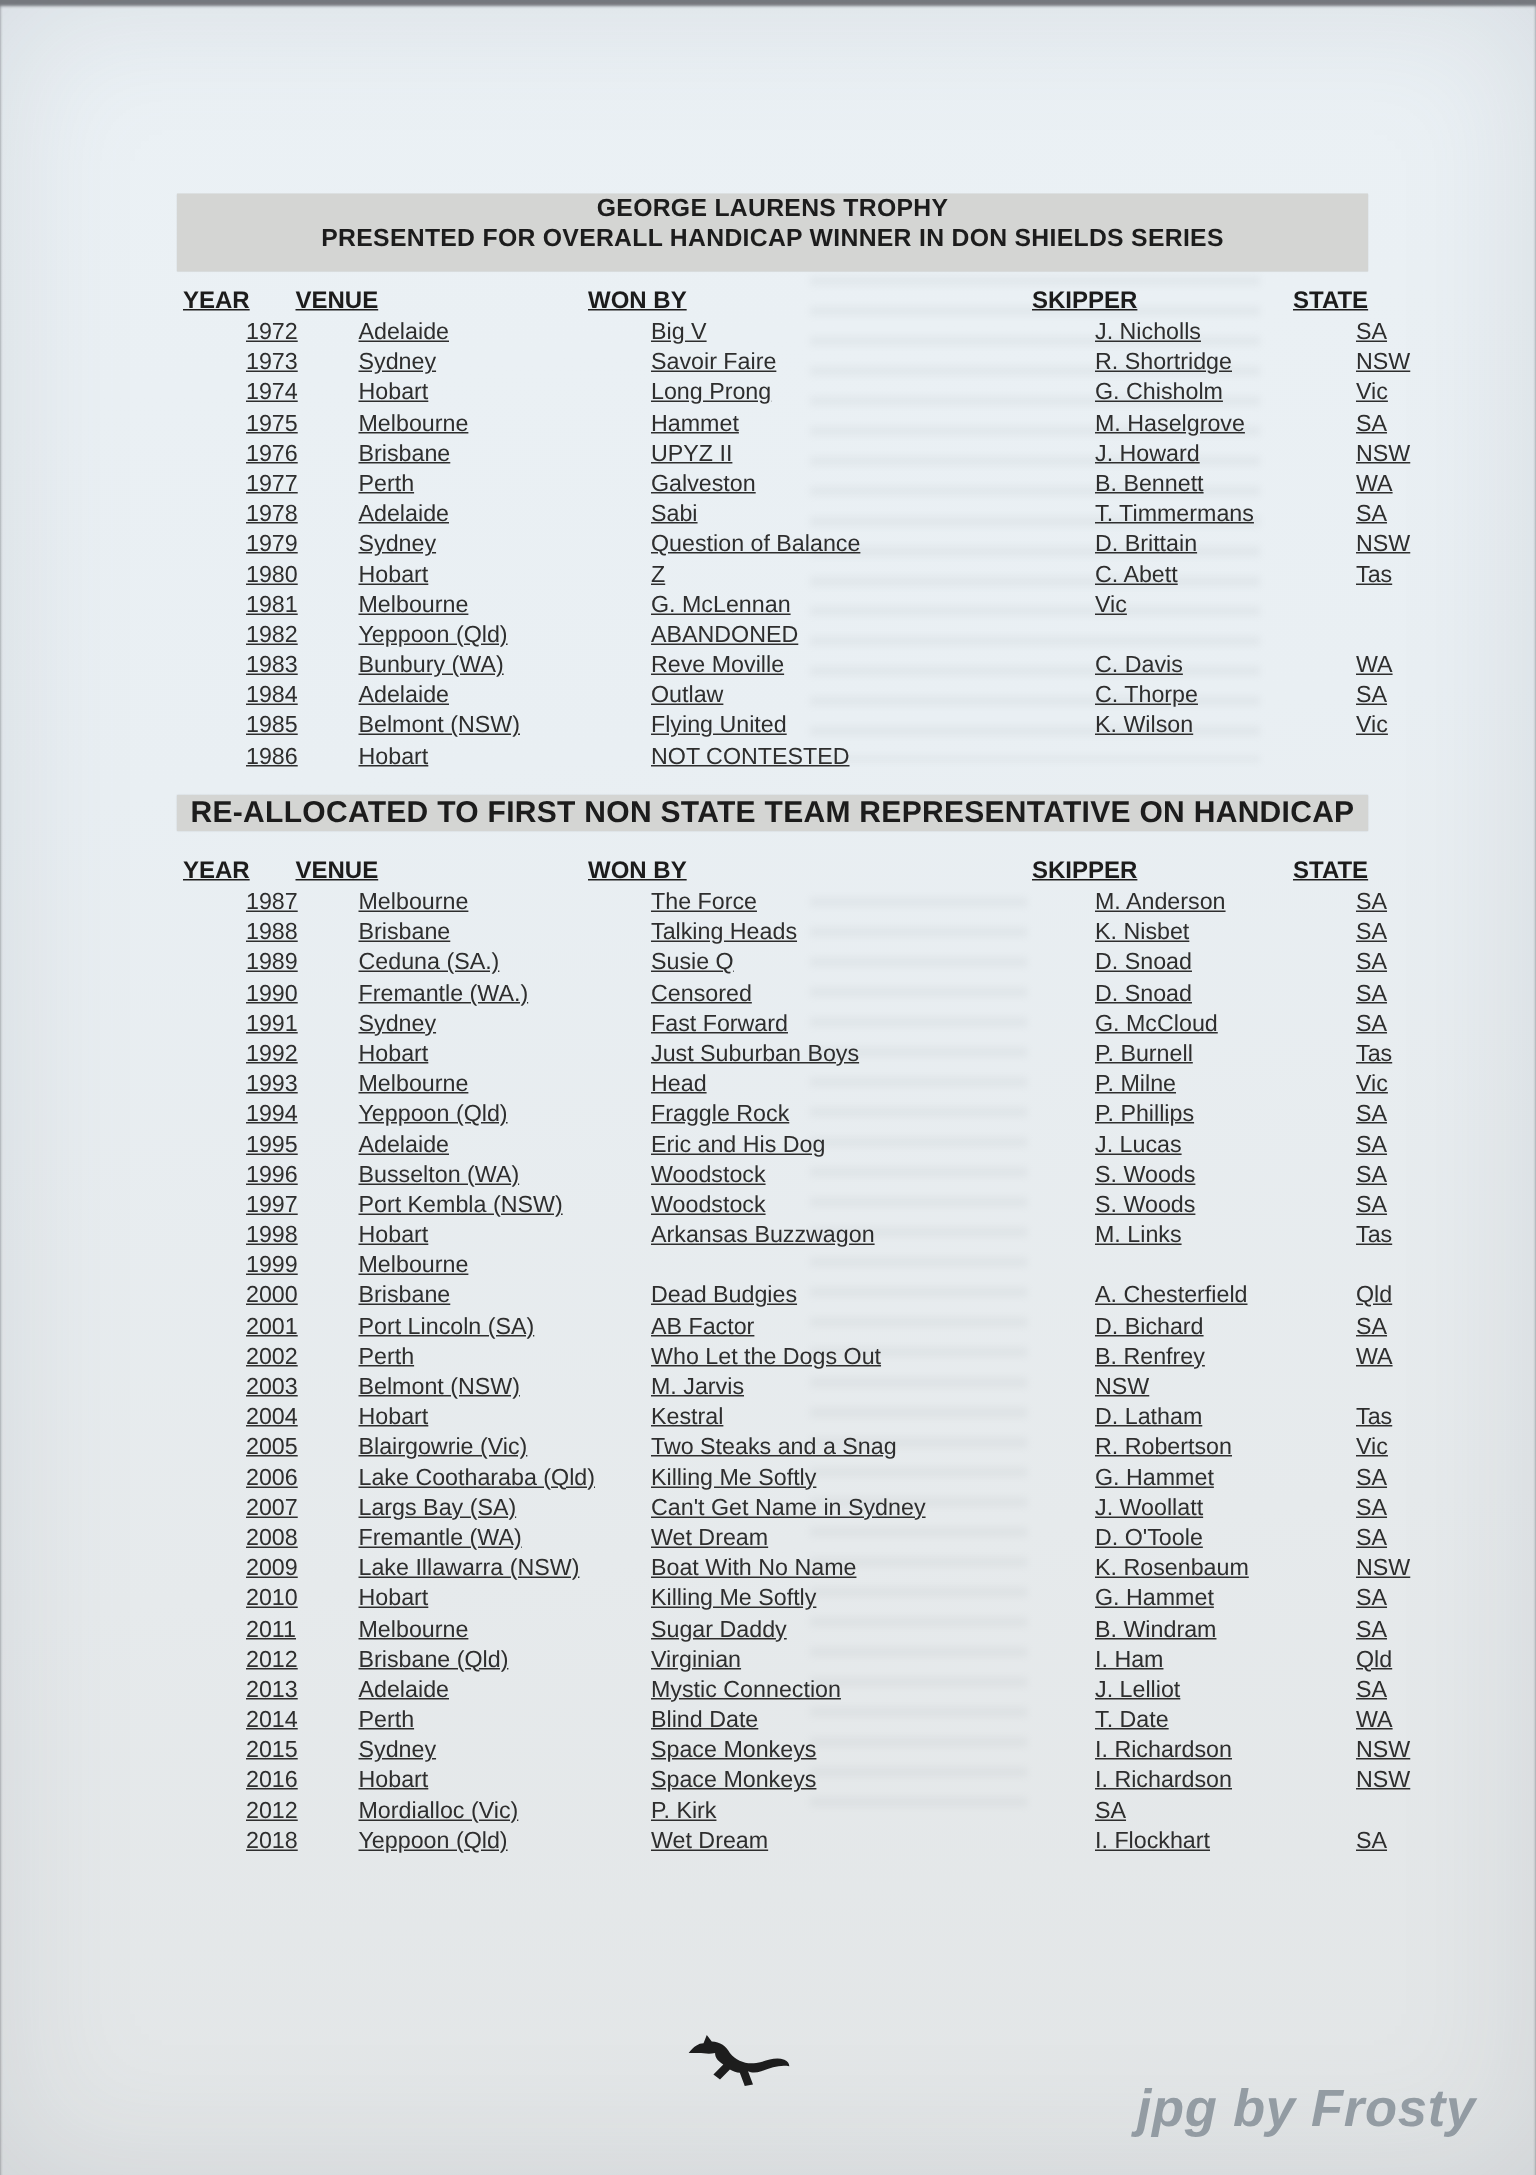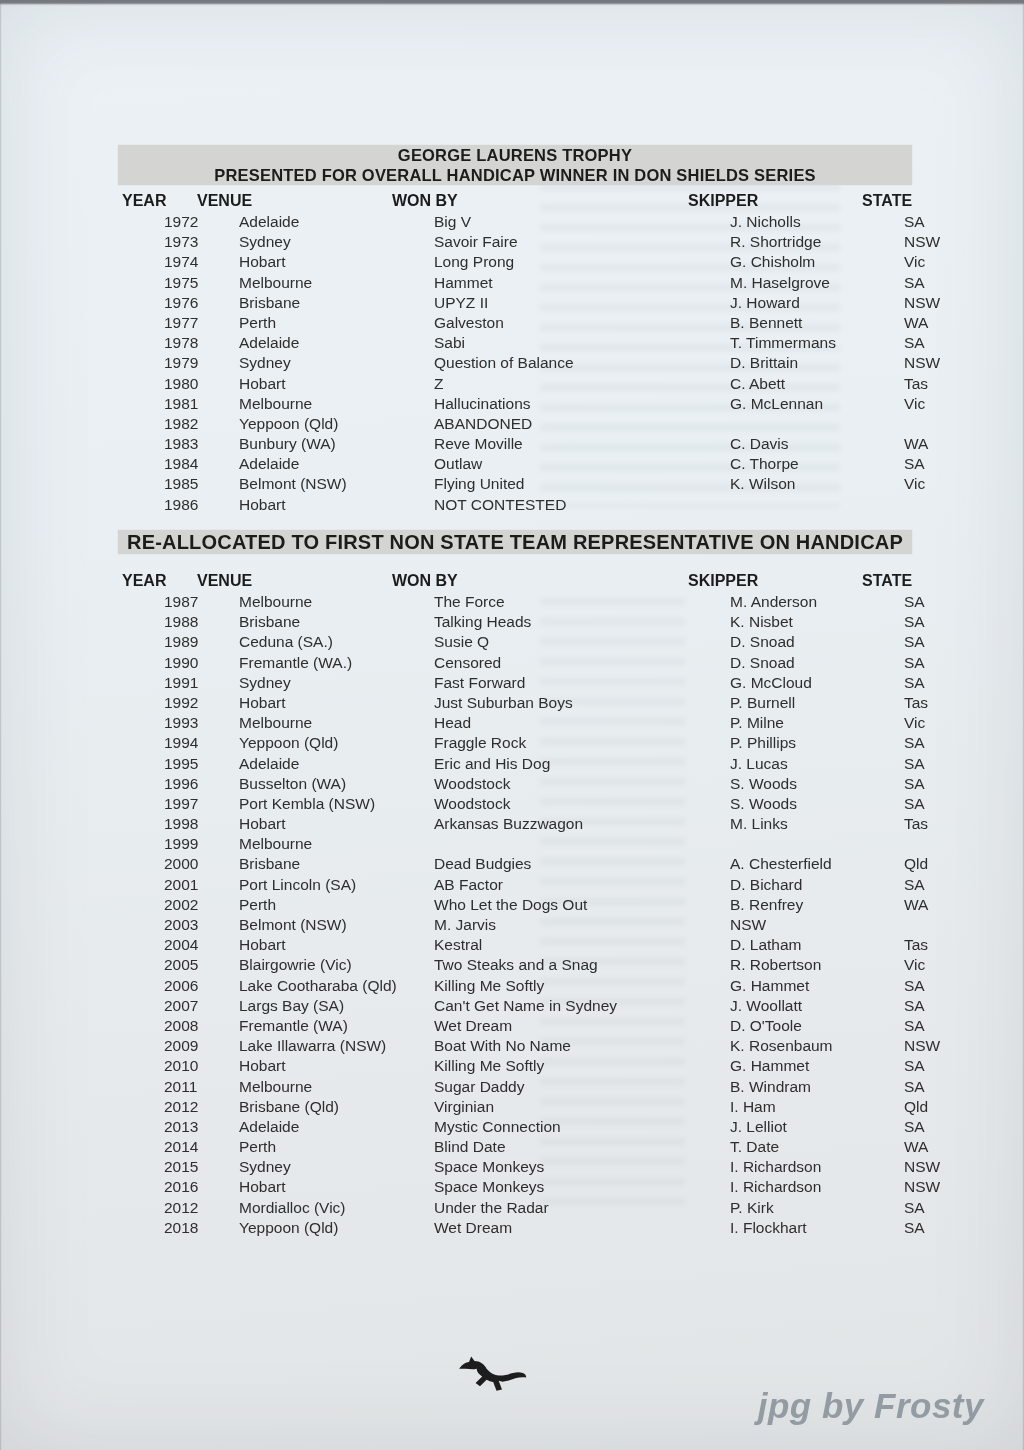--- a/index.html
+++ b/index.html
@@ -17,25 +17,26 @@
     color:#2a2a2a;
   }
   .banner{
     position:absolute;left:118px;width:794px;
     background:#d4d5d3;
     box-shadow:0 0 1px rgba(0,0,0,0.15);
     text-align:center;
     font-weight:bold;color:#1c1c1c;
     letter-spacing:0.2px;
   }
-  .banner.one{top:145px;height:40px;font-size:16.5px;line-height:19.5px;padding-top:1px;box-sizing:border-box;}
+  .banner.one{top:129px;height:52px;font-size:16.5px;line-height:19.5px;padding-top:1px;box-sizing:border-box;}
   .banner.two{top:530px;height:24px;font-size:20px;line-height:24px;}
   .thead,.trow{
     display:grid;
     grid-template-columns:75px 195px 296px 174px 60px;
+    text-decoration:underline;
   }
   .thead{
     position:absolute;left:122px;width:800px;
     font-weight:bold;font-size:16px;line-height:20px;color:#1c1c1c;
   }
   #t1-head{top:191px;}
   #t2-head{top:571px;}
   .tbody{
     position:absolute;left:122px;width:800px;
     font-size:15.5px;color:#2e2e2e;margin-left:42px;
@@ -141,21 +142,20 @@
       <div class="trow">
         <span class="tcell">1980</span>
         <span class="tcell">Hobart</span>
         <span class="tcell">Z</span>
         <span class="tcell">C. Abett</span>
         <span class="tcell">Tas</span>
       </div>
       <div class="trow">
         <span class="tcell">1981</span>
         <span class="tcell">Melbourne</span>
-        <span class="tcell">Hallucinations</span>
         <span class="tcell">G. McLennan</span>
         <span class="tcell">Vic</span>
       </div>
       <div class="trow">
         <span class="tcell">1982</span>
         <span class="tcell">Yeppoon (Qld)</span>
         <span class="tcell">ABANDONED</span>
         <span class="tcell"></span>
         <span class="tcell"></span>
       </div>
@@ -406,21 +406,20 @@
       <div class="trow">
         <span class="tcell">2016</span>
         <span class="tcell">Hobart</span>
         <span class="tcell">Space Monkeys</span>
         <span class="tcell">I. Richardson</span>
         <span class="tcell">NSW</span>
       </div>
       <div class="trow">
         <span class="tcell">2012</span>
         <span class="tcell">Mordialloc (Vic)</span>
-        <span class="tcell">Under the Radar</span>
         <span class="tcell">P. Kirk</span>
         <span class="tcell">SA</span>
       </div>
       <div class="trow">
         <span class="tcell">2018</span>
         <span class="tcell">Yeppoon (Qld)</span>
         <span class="tcell">Wet Dream</span>
         <span class="tcell">I. Flockhart</span>
         <span class="tcell">SA</span>
       </div>

